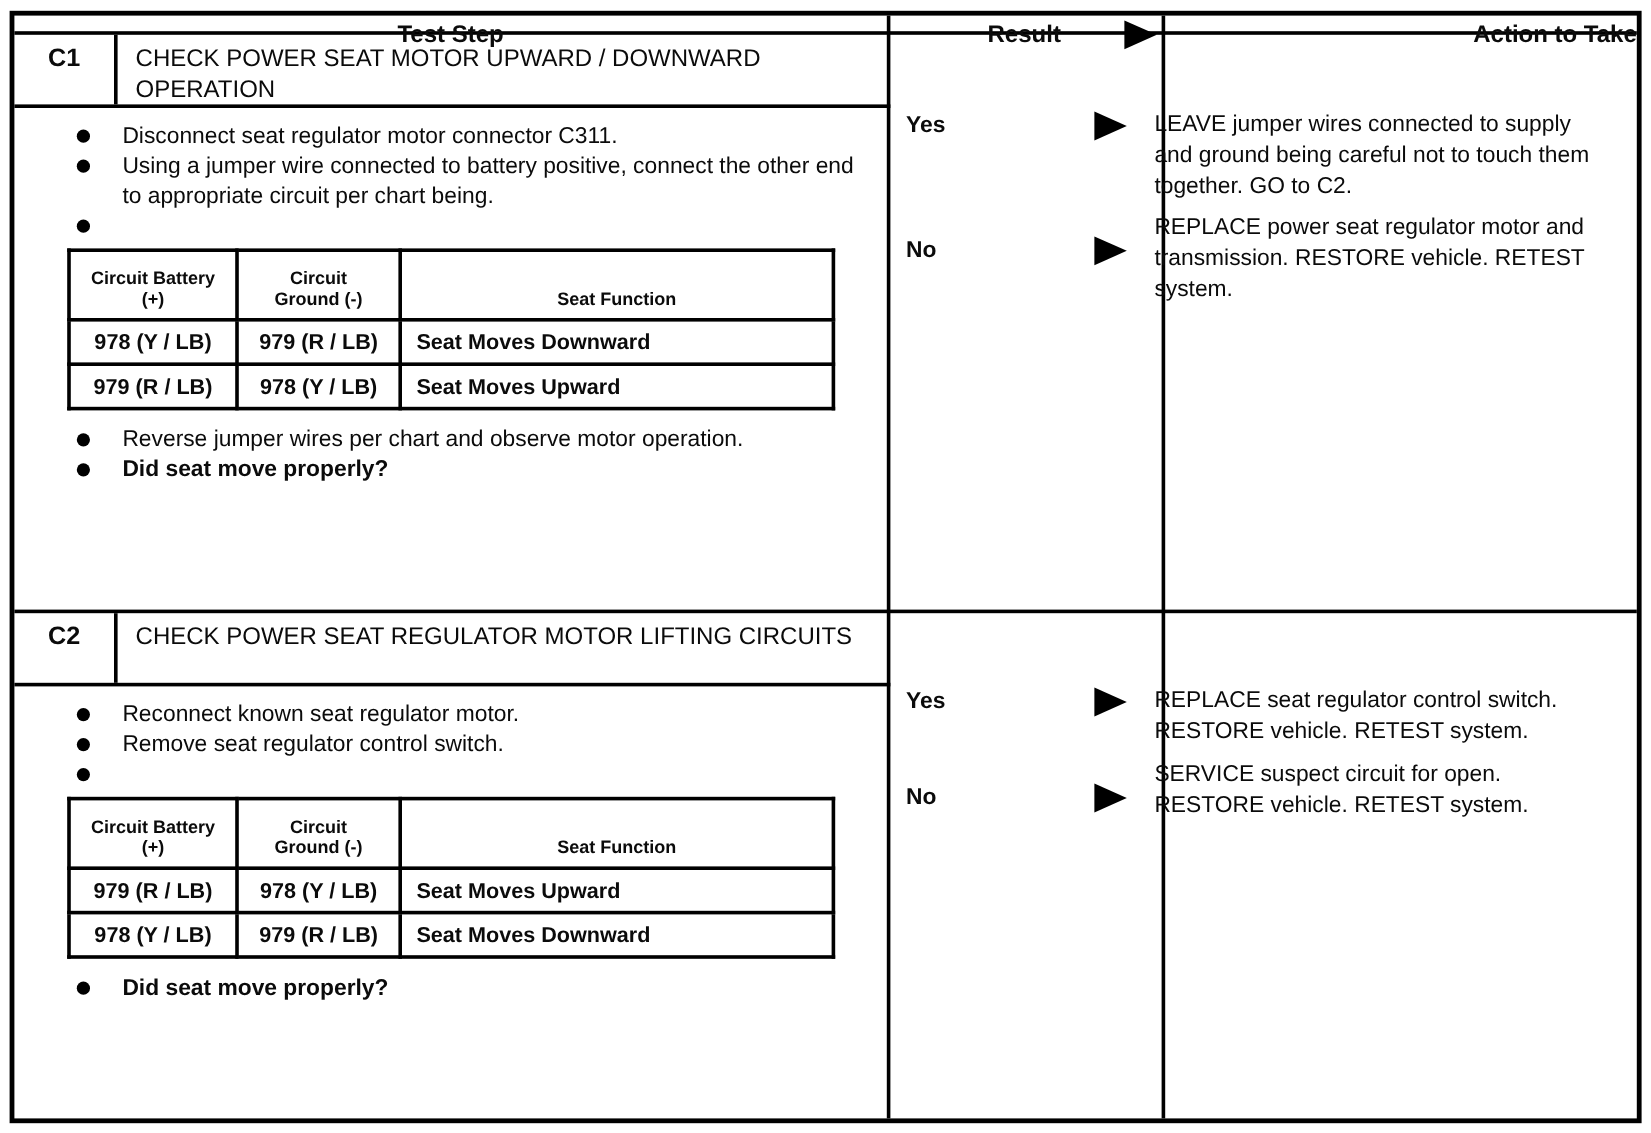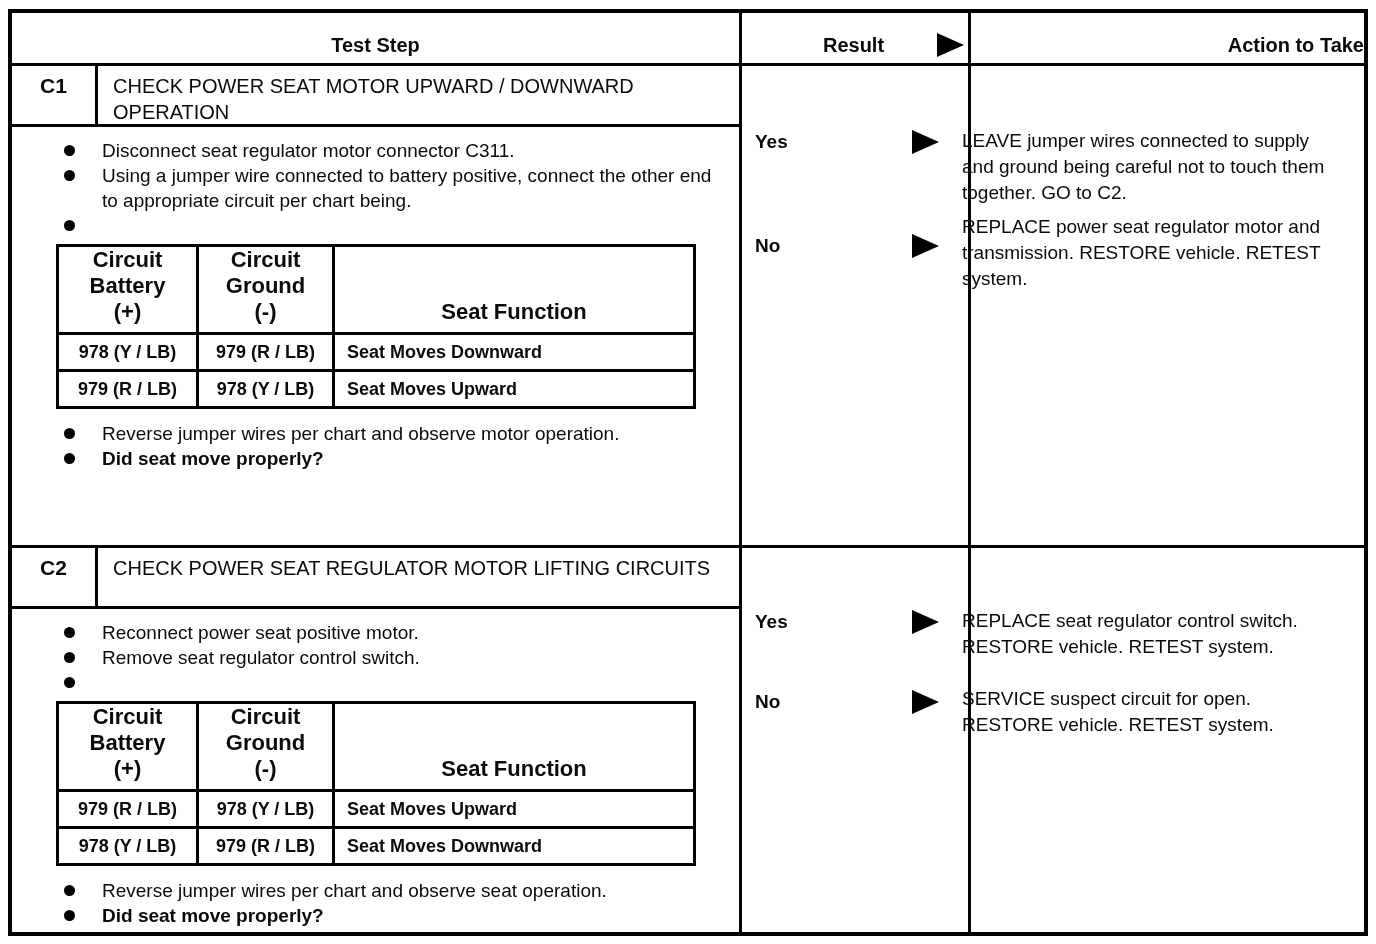--- a/index.html
+++ b/index.html
@@ -14,21 +14,21 @@
     position: absolute; left: 8px; top: 9px;
     width: 1360px; height: 927px;
     border: 4px solid #000;
   }
   
   .vline { position: absolute; top: 0; bottom: 0; width: 3px; background: #000; }
   .vline-1 { left: 727px; }
   .vline-2 { left: 956px; }
 
   
-  .header-row { display: flex; height: 37px; border-bottom: 3px solid #000; margin-top: 16px; }
+  .header-row { display: flex; height: 16px; border-bottom: 3px solid #000; }
   .hcell { font-weight: 700; font-size: 20px; padding-top: 5px; text-align: center; }
   .hcell-test   { width: 727px; }
   .hcell-result { width: 229px; position: relative; }
   .hcell-action { flex: 1; text-align: right; }
   .hcell-result .tri { position: absolute; right: 4px; top: 4px; }
 
   
   .section { position: relative; display: flex; }
   .section-c1 { height: 482px; border-bottom: 3px solid #000; }
   .section-c2 { flex: 1; height: 405px; }
@@ -47,21 +47,21 @@
   .bi .dot { flex: 0 0 11px; width: 11px; height: 11px; border-radius: 50%; background: #000; margin: 7px 27px 0 0; }
   .bi .bi-text { flex: 1; padding-right: 30px; }
   .bi.bold .bi-text { font-weight: 700; }
 
   table.chart {
     border-collapse: collapse; margin: 13px 0 12px 44px;
     width: 640px; border: 3px solid #000;
   }
   table.chart th, table.chart td { border: 3px solid #000; }
   table.chart th {
-    height: 58px; font-size: 22px; font-weight: 700;
+    height: 58px; font-size: 15px; font-weight: 700;
     text-align: center; vertical-align: bottom; padding: 0 14px 7px 14px;
   }
   table.chart td { height: 37px; font-size: 18px; font-weight: 700; }
   .col-batt { width: 140px; } .col-gnd { width: 136px; }
   td.c-center { text-align: center; }
   td.c-left { text-align: left; padding-left: 12px; }
 
   
   .result-col { width: 202px; padding-left: 13px; }
   .res-row { display: flex; align-items: center; justify-content: space-between; padding-right: 5px; }
@@ -78,21 +78,21 @@
     border-left: 27px solid #000;
   }
 
   
   .action-col { flex: 1; padding: 0 22px 0 18px; }
   .act-p { font-size: 19px; line-height: 26px; }
   .act-p b { font-weight: 400; }
   .c1 .act-p.first { margin-top: 62px; }
   .c1 .act-p.second { margin-top: 8px; }
   .c2 .act-p.first { margin-top: 60px; }
-  .c2 .act-p.second { margin-top: 26px; }
+  .c2 .act-p.second { margin-top: 10px; }
 </style>
 </head>
 <body>
 
 <div class="page">
   <div class="outer">
     <div class="vline vline-1"></div>
     <div class="vline vline-2"></div>
 
     <div class="header-row">
@@ -174,21 +174,21 @@
     <div class="section section-c2 c2">
       <div class="test-col">
         <div class="step-head">
           <div class="step-id">C2</div>
           <div class="step-title">CHECK POWER SEAT REGULATOR MOTOR LIFTING CIRCUITS</div>
         </div>
         <div class="step-body">
           <ul class="blist">
             <li class="bi">
                 <span class="dot"></span>
-                <span class="bi-text">Reconnect power seat positive motor.</span>
+                <span class="bi-text">Reconnect known seat regulator motor.</span>
               </li>
             <li class="bi">
                 <span class="dot"></span>
                 <span class="bi-text">Remove seat regulator control switch.</span>
               </li>
             <li class="bi">
                 <span class="dot"></span>
               </li>
           </ul>
           <table class="chart">
@@ -204,24 +204,20 @@
               <td class="c-left">Seat Moves Upward</td>
             </tr>
             <tr>
               <td class="c-center">978 (Y / LB)</td>
               <td class="c-center">979 (R / LB)</td>
               <td class="c-left">Seat Moves Downward</td>
             </tr>
           </tbody>
             </table>
           <ul class="blist">
-            <li class="bi">
-                <span class="dot"></span>
-                <span class="bi-text">Reverse jumper wires per chart and observe seat operation.</span>
-              </li>
             <li class="bi bold">
                 <span class="dot"></span>
                 <span class="bi-text">Did seat move properly?</span>
               </li>
           </ul>
         </div>
       </div>
       <div class="result-col">
         <div class="res-row first">
           <span class="res-label">Yes</span>

